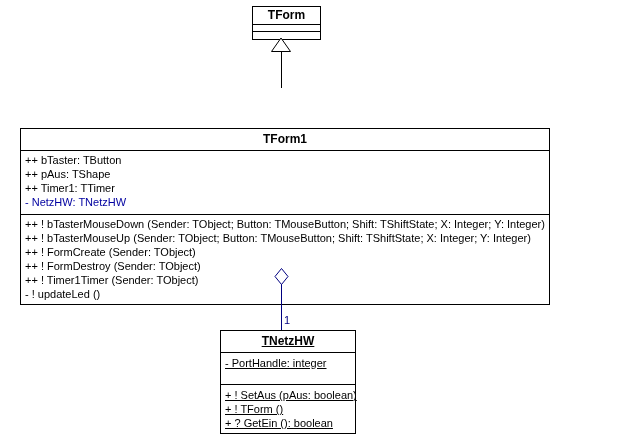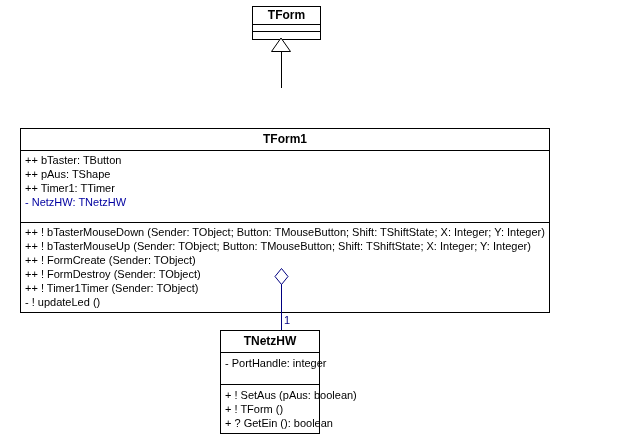--- a/index.html
+++ b/index.html
@@ -80,28 +80,29 @@
   
   #class-tform1 {
     left: 20px;
     top: 88px;
     width: 530px;
     margin-top: 40px;
   }
   #class-tform1 .uml-title {
     line-height: 17px;
   }
-  #tform1-attributes { padding-bottom: 13px; }
+  #tform1-attributes { padding-bottom: 5px; }
   #tform1-methods    { padding-bottom: 3px; }
 
   
   #class-tnetzhw {
     left: 220px;
     top: 330px;
-    width: 100px;
+    width: 136px;
+    text-decoration: underline;
   }
   #class-tnetzhw .uml-title {
     line-height: 17px;
   }
   #tnetzhw-attributes { padding-top: 3px; padding-bottom: 14px; }
   #tnetzhw-methods    { padding-top: 3px; padding-bottom: 3px; }
 
   
   .connector {
     position: absolute;

